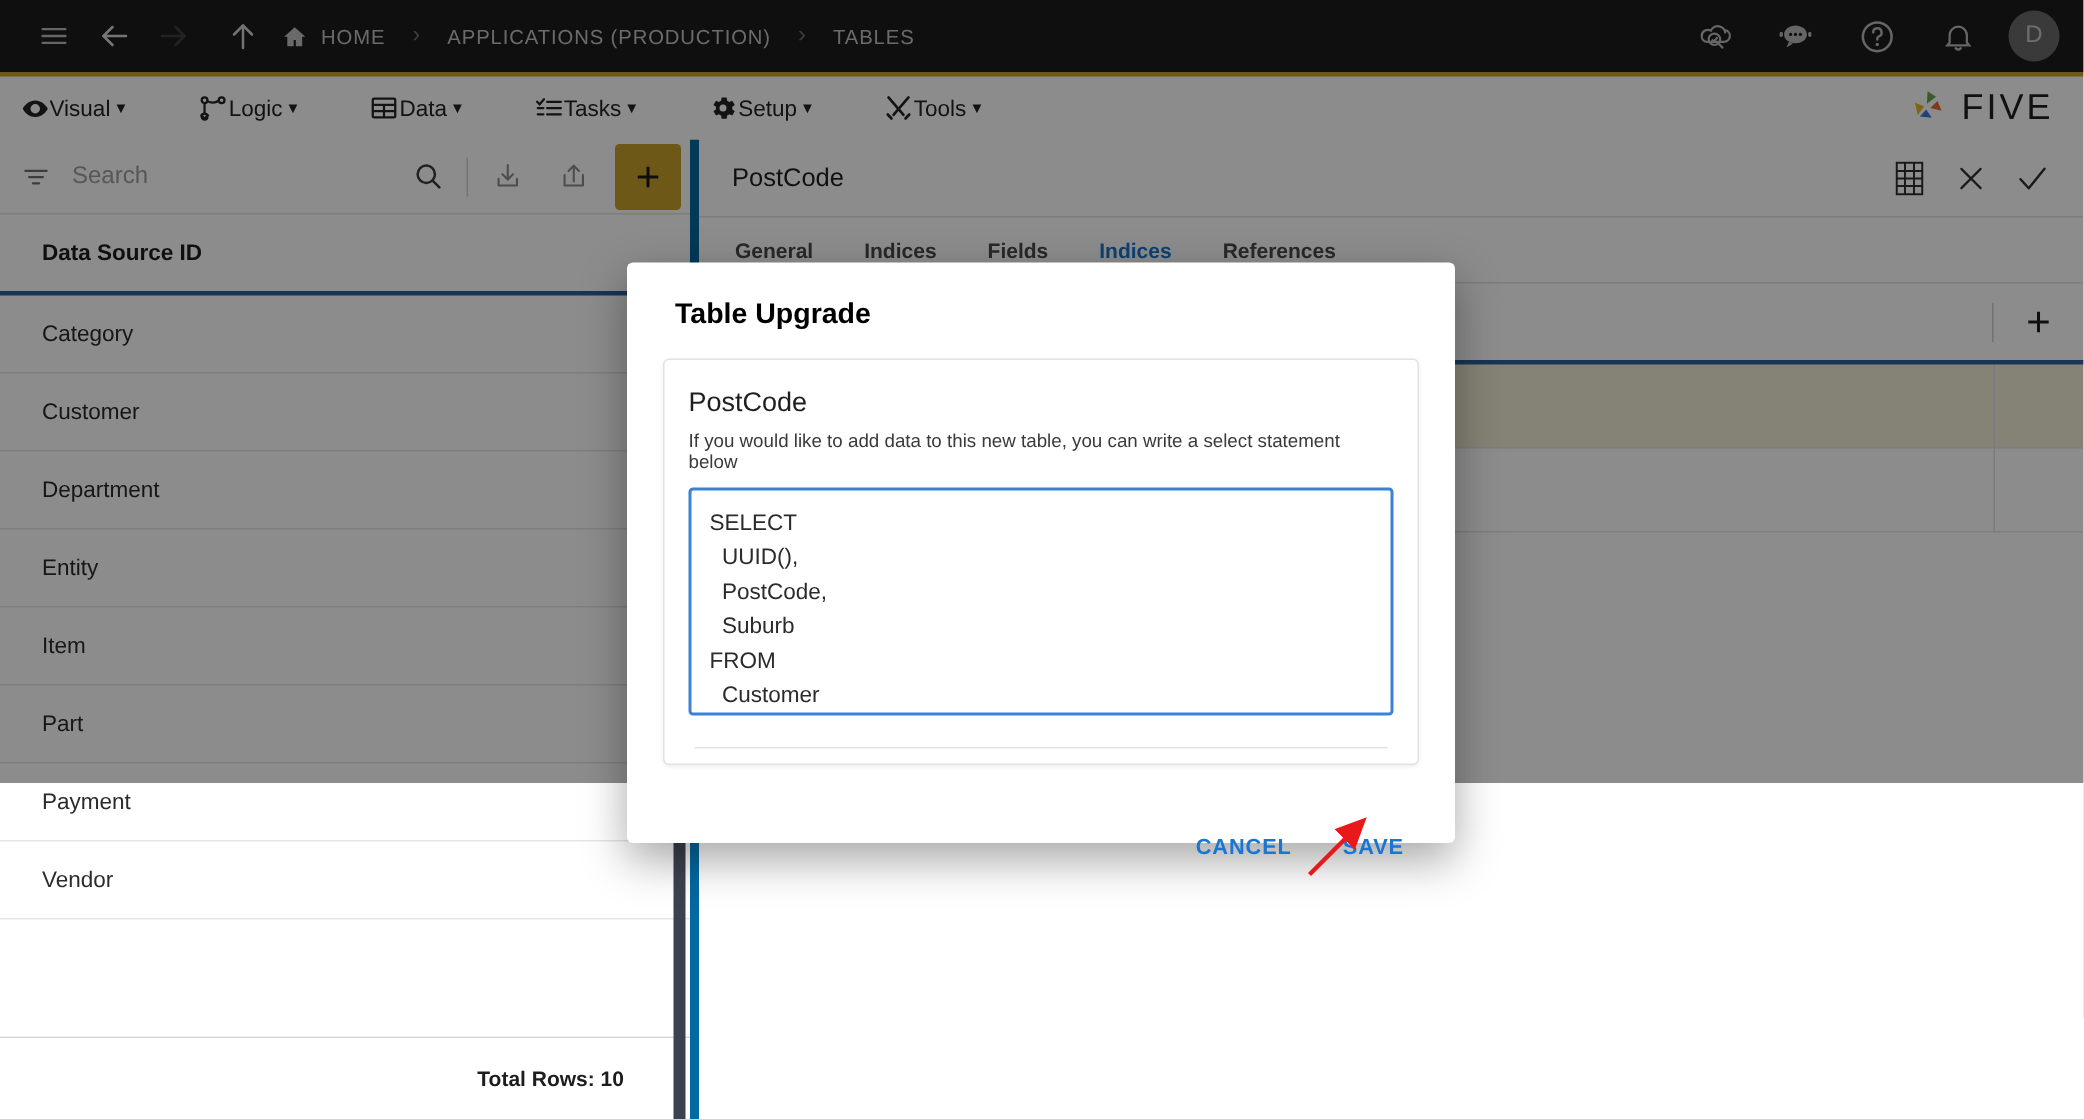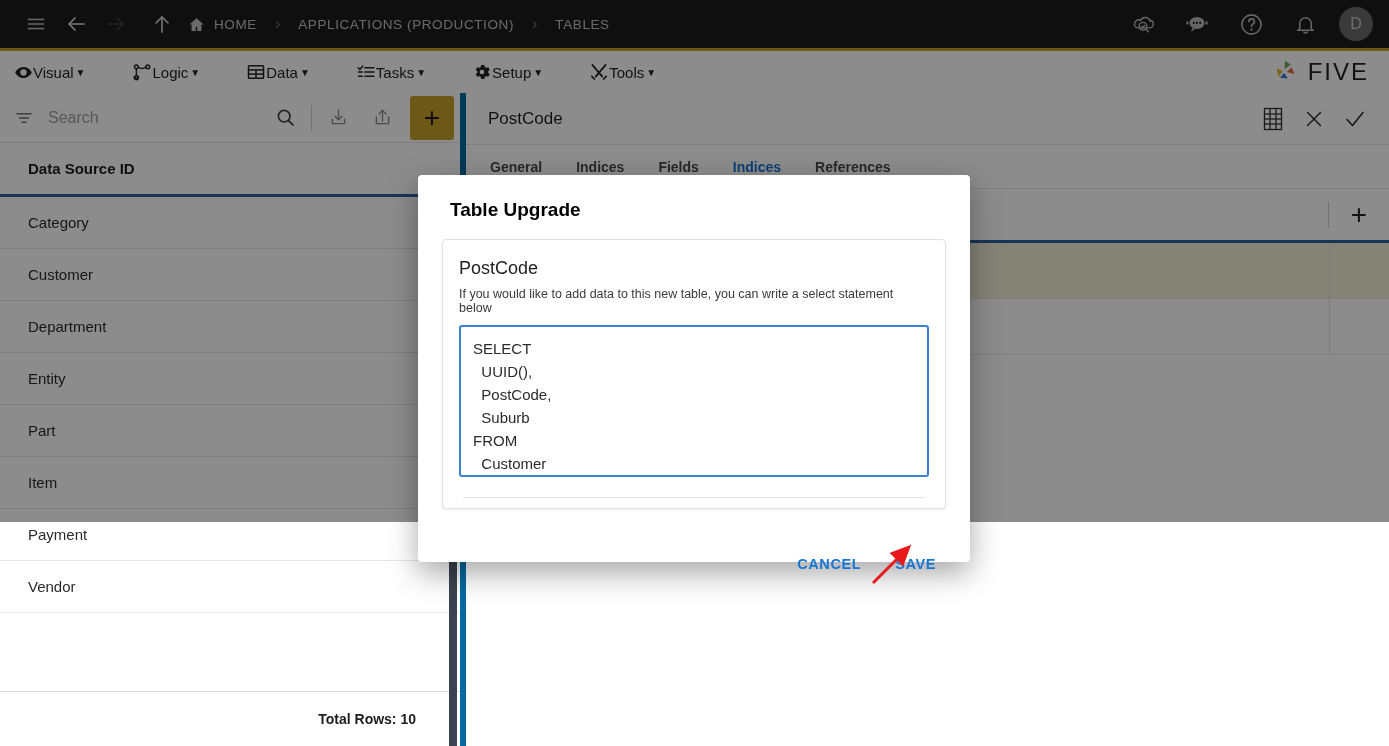--- a/index.html
+++ b/index.html
@@ -417,22 +417,22 @@
         <div class="add-btn">+</div>
       </div>
 
       <div class="list-header">Data Source ID</div>
 
       <div class="list-scroll">
         <div class="list-row">Category</div>
         <div class="list-row">Customer</div>
         <div class="list-row">Department</div>
         <div class="list-row">Entity</div>
+        <div class="list-row">Item</div>
         <div class="list-row">Part</div>
-        <div class="list-row">Item</div>
         <div class="list-row">Payment</div>
         <div class="list-row">Vendor</div>
       </div>
 
       <div class="list-footer">Total Rows: 10</div>
       <div class="lp-scrollbar"></div>
     </div>
 
     <div class="rightpanel">
       <div class="rp-header">

